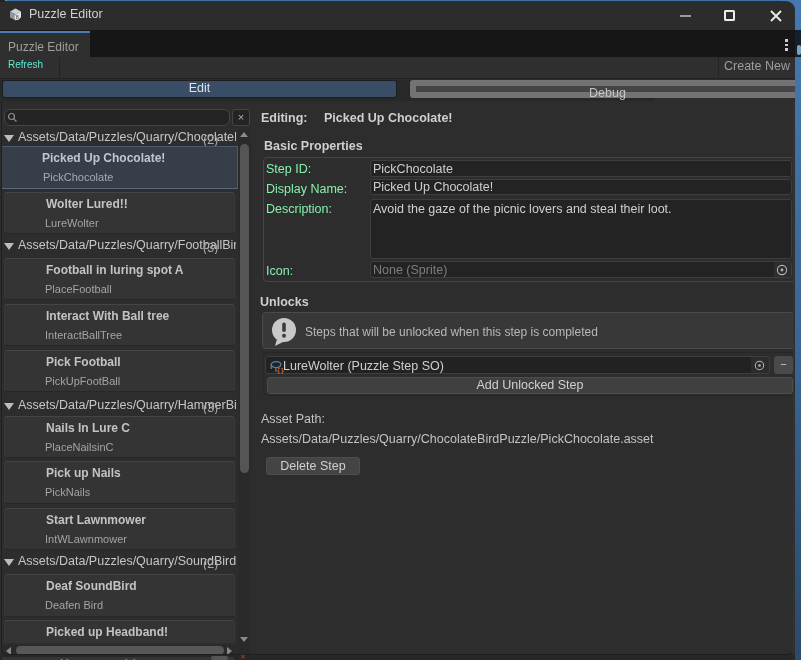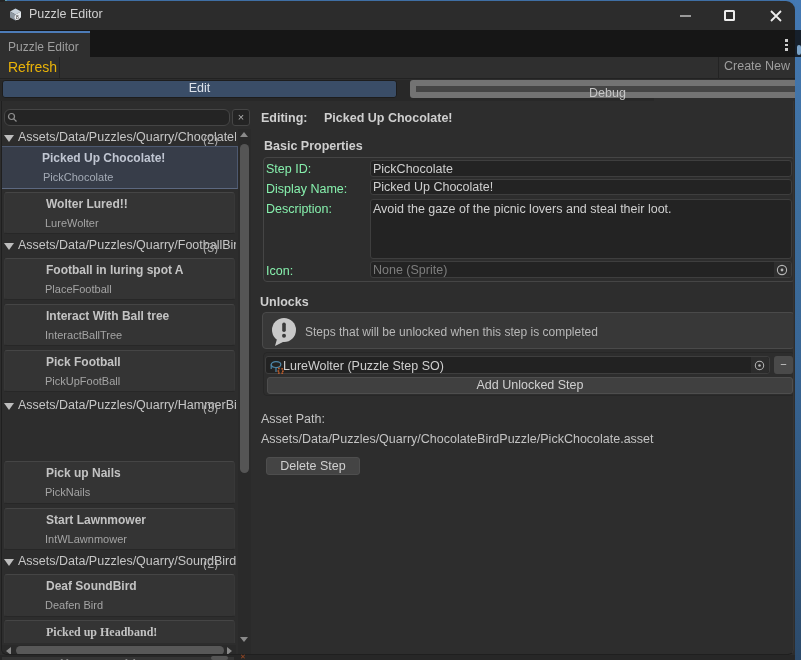--- a/index.html
+++ b/index.html
@@ -92,21 +92,21 @@
   <div id="tabstrip" class="abs">
     <div id="tab" class="abs">
         <div id="tabtext" class="abs">Puzzle Editor</div>
       </div>
     <div class="abs" style="left:785px; top:9px; width:2.5px; height:2.5px; background:#cccccc;"></div>
     <div class="abs" style="left:785px; top:13.5px; width:2.5px; height:2.5px; background:#cccccc;"></div>
     <div class="abs" style="left:785px; top:18px; width:2.5px; height:2.5px; background:#cccccc;"></div>
   </div>
 
   <div id="toolbar" class="abs">
-    <div class="abs" style="left:8px; top:2px; font-size:14px; color:#eab308;">Refresh</div>
+    <div class="abs" style="left:8px; top:2px; font-size:10px; color:#5eead4;">Refresh</div>
     <div class="vsep abs" style="left:59px;"></div>
     <div class="vsep abs" style="left:718px;"></div>
     <div class="abs" style="left:724px; top:2px; font-size:12.5px; color:#9e9e9e;">Create New</div>
   </div>
 
   <div id="segrow" class="abs">
     <div id="btnEdit" class="abs">Edit</div>
     <div id="btnDebug" class="abs">Debug</div>
   </div>
 
@@ -148,38 +148,42 @@
     </div>
     <div class="item abs" style="top:249px; height:42px;">
       <div class="t1">Pick Football</div>
         <div class="t2">PickUpFootBall</div>
     </div>
     <div class="lheader abs" style="top:297px;">
       <div class="tri"></div>
         <div class="txt">Assets/Data/Puzzles/Quarry/HammerBirdPuzzle</div>
         <div class="badge">(3)</div>
     </div>
+    <div class="item abs" style="top:315px; height:42px;">
+      <div class="t1">Nails In Lure C</div>
+        <div class="t2">PlaceNailsinC</div>
+    </div>
     <div class="item abs" style="top:360px; height:43px;">
       <div class="t1">Pick up Nails</div>
         <div class="t2">PickNails</div>
     </div>
     <div class="item abs" style="top:407px; height:42px;">
       <div class="t1">Start Lawnmower</div>
         <div class="t2">IntWLawnmower</div>
     </div>
     <div class="lheader abs" style="top:453px;">
       <div class="tri"></div>
         <div class="txt">Assets/Data/Puzzles/Quarry/SoundBirdPuzzle</div>
         <div class="badge">(2)</div>
     </div>
     <div class="item abs" style="top:473px; height:43px;">
       <div class="t1">Deaf SoundBird</div>
         <div class="t2">Deafen Bird</div>
     </div>
-    <div class="item abs" style="top:519px; height:23px; border-bottom:none; border-radius:3px 3px 0 0;font-family:Liberation Serif, serif;">
+    <div class="item abs" style="top:519px; height:23px; border-bottom:none; border-radius:3px 3px 0 0;">
       <div class="t1">Picked up Headband!</div>
     </div>
 
     <div id="vsb" class="abs">
       <div class="arrow-up abs" style="left:2px; top:3px;"></div>
       <div id="vsbthumb" class="abs"></div>
       <div class="arrow-down abs" style="left:2px; top:508px;"></div>
     </div>
     <div id="hsb" class="abs">
       <div class="arrow-left abs" style="left:4px; top:2px;"></div>

